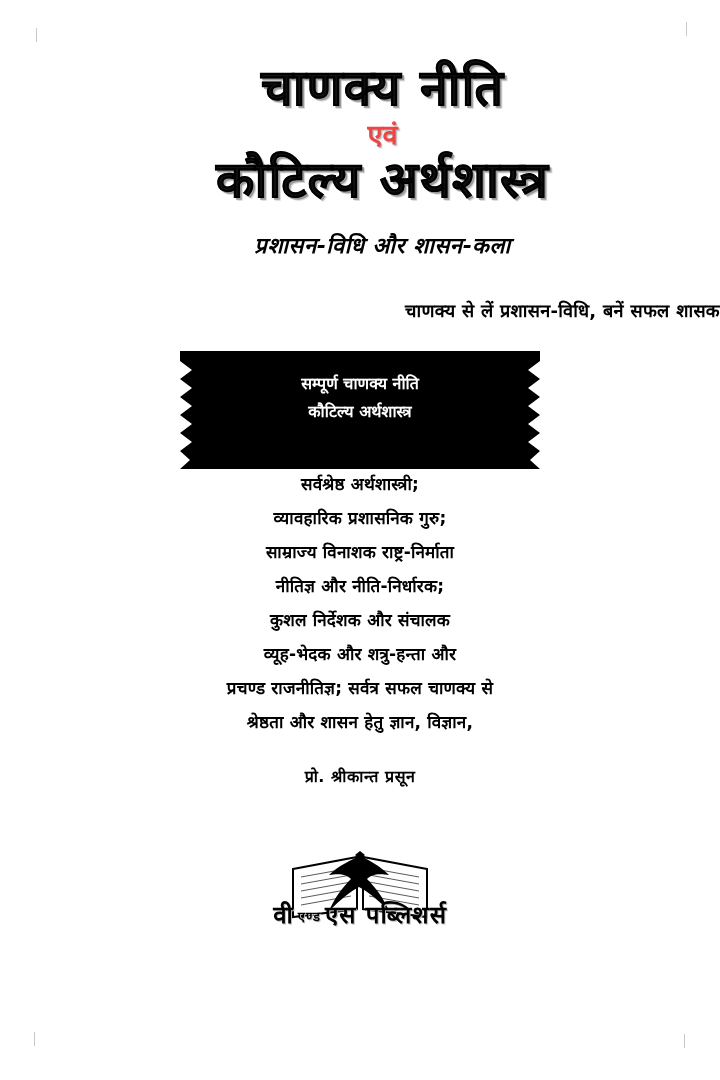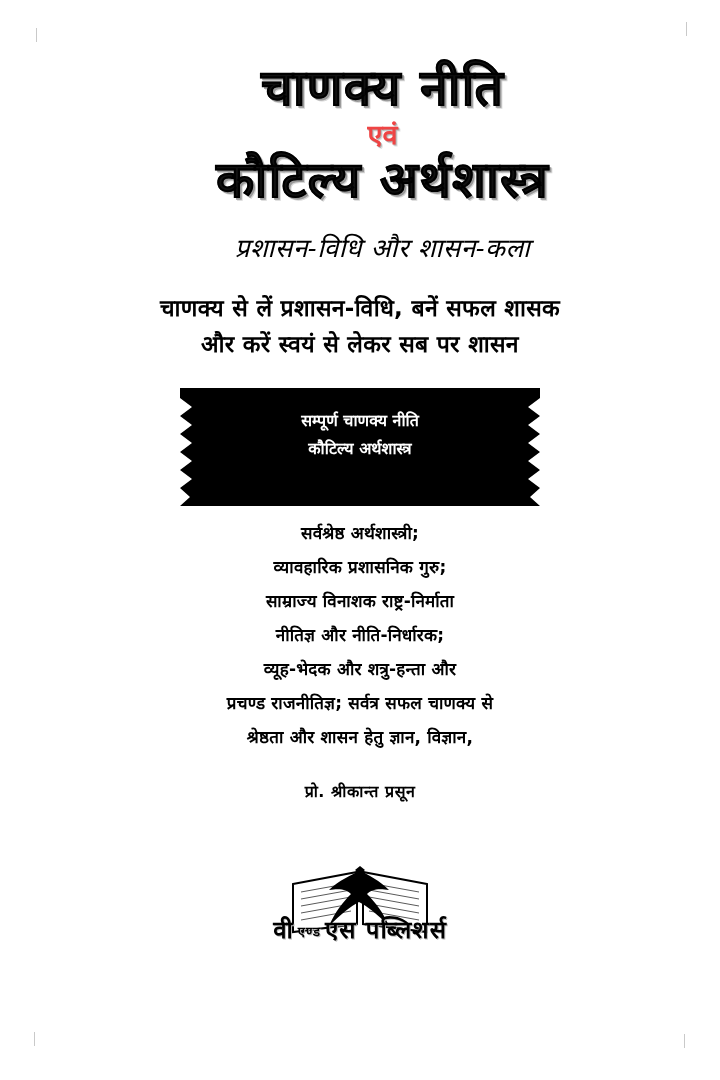--- a/index.html
+++ b/index.html
@@ -78,34 +78,35 @@
     color: #111111;
     text-shadow:
       2px 2px 0 #9a9a9a,
       3px 3px 0 #d8d8d8,
       -1px -1px 0 #ffffff;
     -webkit-text-stroke: 0.6px #000;
   }
   .subtitle {
     font-family: "DejaVu Serif", serif;
     font-style: italic;
-    font-weight: normal;
-    font-size: 26px;
+    font-weight: bold;
+    font-size: 22px;
     margin-top: 22px;
     letter-spacing: 0.5px;
   }
 
   
   .tagline {
-    margin-top: 26px;
-    font-family: "DejaVu Sans", sans-serif;
-    font-weight: bold;
-    font-size: 23px;
+    margin-top: 38px;
+    font-family: "DejaVu Sans", sans-serif;
+    font-weight: bold;
+    font-size: 18px;
     line-height: 1.55;
     letter-spacing: 0.3px;
+    text-align: right;
   }
   .tagline .line { display: block; }
 
   
   .burst-wrap {
     margin-top: 26px;
     position: relative;
     height: 94px;
     text-align: center;
   }
@@ -124,21 +125,21 @@
     color: #ffffff;
     font-family: "DejaVu Sans", sans-serif;
     font-weight: bold;
     font-size: 16px;
     line-height: 1.75;
   }
   .burst-text .line { display: block; }
 
   
   .desc {
-    margin-top: 34px;
+    margin-top: 22px;
     font-family: "DejaVu Sans", sans-serif;
     font-weight: bold;
     font-size: 17px;
     line-height: 2.0;
     letter-spacing: 0.2px;
   }
   .desc .line { display: block; }
 
   
   .author {
@@ -194,21 +195,20 @@
 
     <div class="title-block">
       <div class="main-title-1">चाणक्य नीति</div>
       <div class="main-title-conj">एवं</div>
       <div class="main-title-2">कौटिल्य अर्थशास्त्र</div>
       <div class="subtitle">प्रशासन-विधि और शासन-कला</div>
     </div>
 
     <div class="tagline">
       <span class="line">चाणक्य से लें प्रशासन-विधि, बनें सफल शासक</span>
-      <span class="line">और करें स्वयं से लेकर सब पर शासन</span>
     </div>
 
     <div class="burst-wrap">
       <svg class="burst-svg" width="360" height="118" viewBox="0 0 360 118">
         <polygon fill="#000000" points="
           0,0 360,0
           360,10 348,19 360,28 348,37 360,46 348,55 360,64
           348,73 360,82 348,91 360,100 350,109 360,118
           0,118 10,109 0,100 12,91 0,82 12,73 0,64
           12,55 0,46 12,37 0,28 12,19 0,10
@@ -218,20 +218,21 @@
         <span class="line">सम्पूर्ण चाणक्य नीति</span>
         <span class="line">कौटिल्य अर्थशास्त्र</span>
       </div>
     </div>
 
     <div class="desc">
       <span class="line">सर्वश्रेष्ठ अर्थशास्त्री;</span>
       <span class="line">व्यावहारिक प्रशासनिक गुरु;</span>
       <span class="line">साम्राज्य विनाशक राष्ट्र-निर्माता</span>
       <span class="line">नीतिज्ञ और नीति-निर्धारक;</span>
+      <span class="line">कुशल निर्देशक और संचालक</span>
       <span class="line">व्यूह-भेदक और शत्रु-हन्ता और</span>
       <span class="line">प्रचण्ड राजनीतिज्ञ; सर्वत्र सफल चाणक्य से</span>
       <span class="line">श्रेष्ठता और शासन हेतु ज्ञान, विज्ञान,</span>
     </div>
 
     <div class="author">प्रो. श्रीकान्त प्रसून</div>
 
     <div class="publisher">
       <svg class="pub-logo" width="150" height="92" viewBox="0 0 150 92">
 

